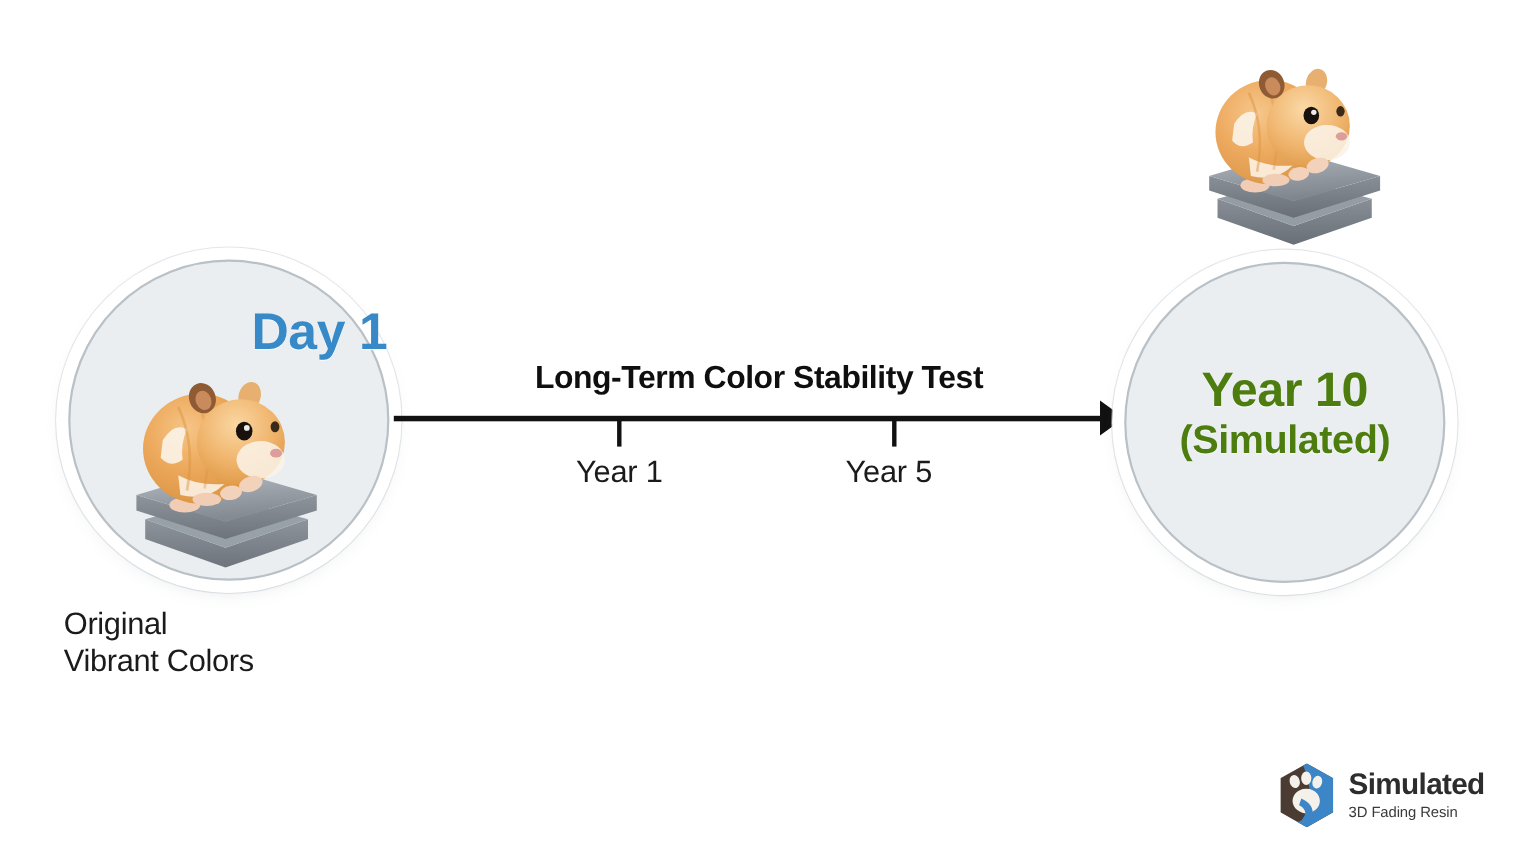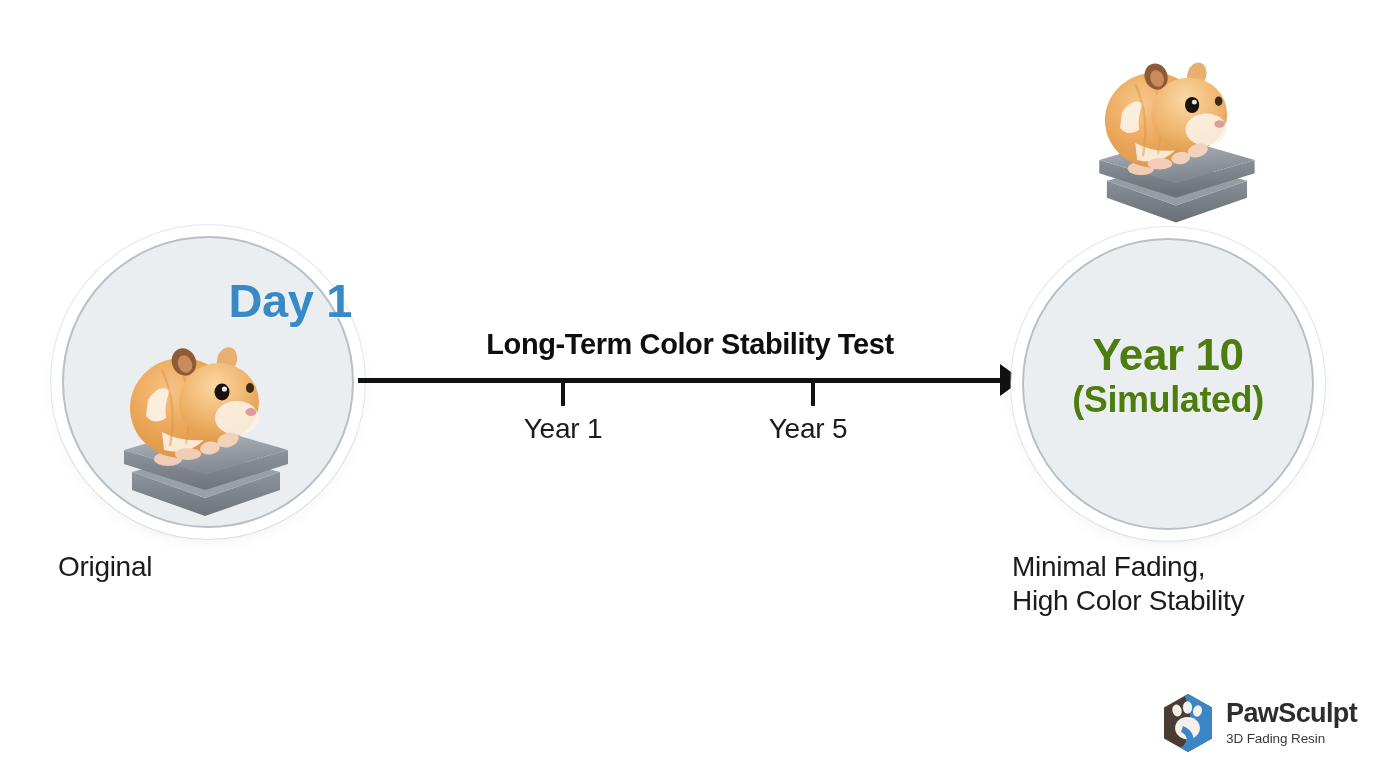--- a/index.html
+++ b/index.html
@@ -213,20 +213,21 @@
     <ellipse cx="141" cy="72" rx="5.5" ry="4" fill="#dd9d9a"></ellipse>
 
     <ellipse cx="118" cy="100" rx="11" ry="7" transform="rotate(-18 118 100)" fill="#f3d2bb"></ellipse>
     <ellipse cx="100" cy="108" rx="10" ry="6.5" transform="rotate(-8 100 108)" fill="#f3d2bb"></ellipse>
 
     <ellipse cx="78" cy="114" rx="13" ry="6" fill="#f1cdb6"></ellipse>
   </svg>
 
   <div class="caption caption-left">
     <span class="ln">Original</span>
+    <span class="ln">Vibrant Colors</span>
   </div>
 
   <div class="timeline-title">Long-Term Color Stability Test</div>
 
   <div class="axis-line"></div>
   <div class="axis-head"></div>
 
   <div class="tick" style="left:561px;"></div>
   <div class="tick" style="left:811px;"></div>
 
@@ -281,24 +282,20 @@
     <ellipse cx="127" cy="78" rx="22" ry="17" fill="#fbf3e7" opacity="0.88"></ellipse>
     <ellipse cx="112" cy="52" rx="7.5" ry="8.5" fill="#19120c"></ellipse>
     <circle cx="114.4" cy="49" r="2.6" fill="#ffffff" opacity="0.92"></circle>
     <ellipse cx="140" cy="48" rx="4" ry="5" fill="#19120c" opacity="0.85"></ellipse>
     <ellipse cx="141" cy="72" rx="5.5" ry="4" fill="#dd9d9a"></ellipse>
     <ellipse cx="118" cy="100" rx="11" ry="7" transform="rotate(-18 118 100)" fill="#f3d2bb"></ellipse>
     <ellipse cx="100" cy="108" rx="10" ry="6.5" transform="rotate(-8 100 108)" fill="#f3d2bb"></ellipse>
     <ellipse cx="78" cy="114" rx="13" ry="6" fill="#f1cdb6"></ellipse>
   </svg>
 
-  <div class="caption caption-right">
-    <span class="ln">Minimal Fading,</span>
-    <span class="ln">High Color Stability</span>
-  </div>
 
   <div class="logo">
     <svg class="logo-mark" viewBox="0 0 58 60">
       <defs>
         <clipPath id="hexclip">
           <path d="M29 1 L53 14.5 L53 45.5 L29 59 L5 45.5 L5 14.5 Z"></path>
         </clipPath>
       </defs>
       <g clip-path="url(#hexclip)">
         <rect x="0" y="0" width="58" height="60" fill="#4a3b33"></rect>
@@ -306,18 +303,18 @@
 
         <ellipse cx="18" cy="17.5" rx="4.6" ry="6" transform="rotate(-16 18 17.5)" fill="#f4f1ea"></ellipse>
         <ellipse cx="28.5" cy="14.5" rx="4.6" ry="6.2" fill="#f4f1ea"></ellipse>
         <ellipse cx="38.5" cy="18" rx="4.4" ry="5.8" transform="rotate(16 38.5 18)" fill="#f4f1ea"></ellipse>
         <path d="M28.5 24 c9 0 14 7.5 12 14 c-2 6.5 -9 8.5 -12 8.5 c-3 0 -10 -2 -12 -8.5 c-2 -6.5 3 -14 12 -14 Z" fill="#f4f1ea"></path>
 
         <path d="M24 33 c10 4 13 13 8 19 c-4 5 -12 5 -16 1 c4 2 9 1 11 -3 c2 -4 0 -9 -5 -11 Z" fill="#3c85c6"></path>
       </g>
     </svg>
     <div class="logo-text">
-      <span class="logo-name">PawSculpt</span>
+      <span class="logo-name">Simulated</span>
       <span class="logo-tag">3D Fading Resin</span>
     </div>
   </div>
 
 </div>
 
 </body></html>

